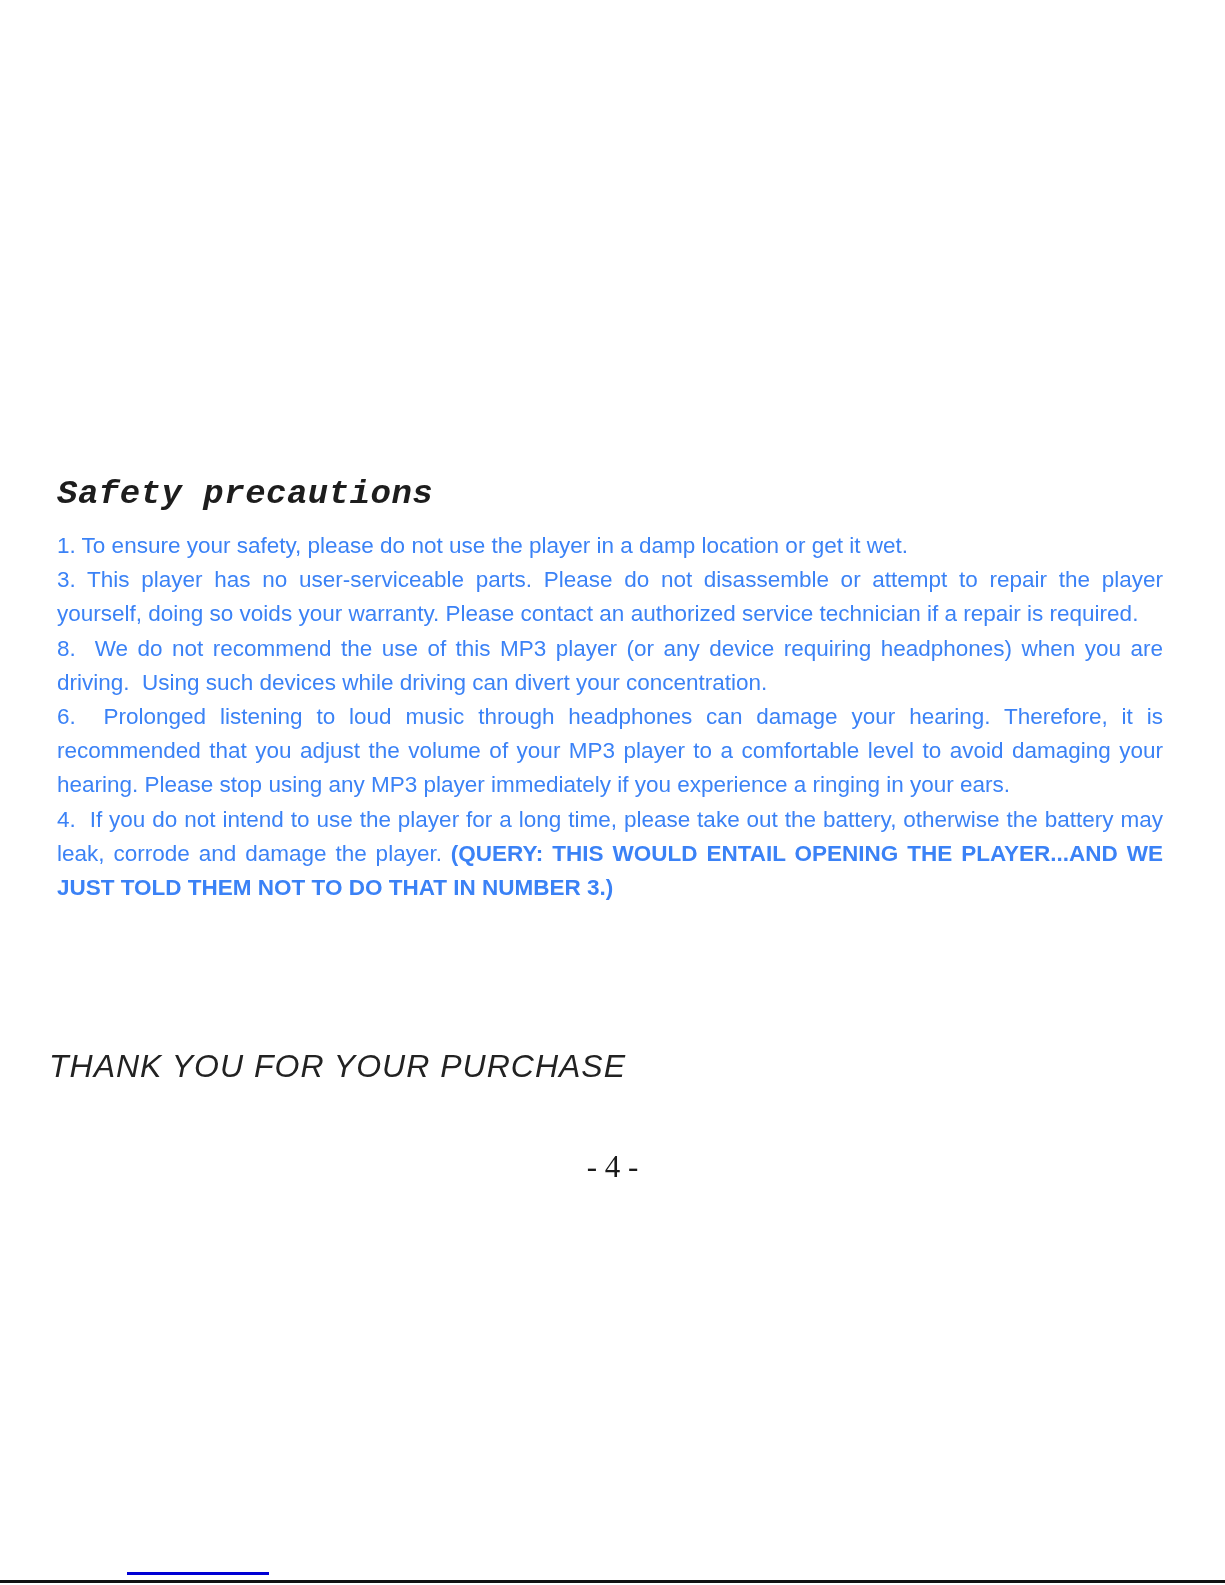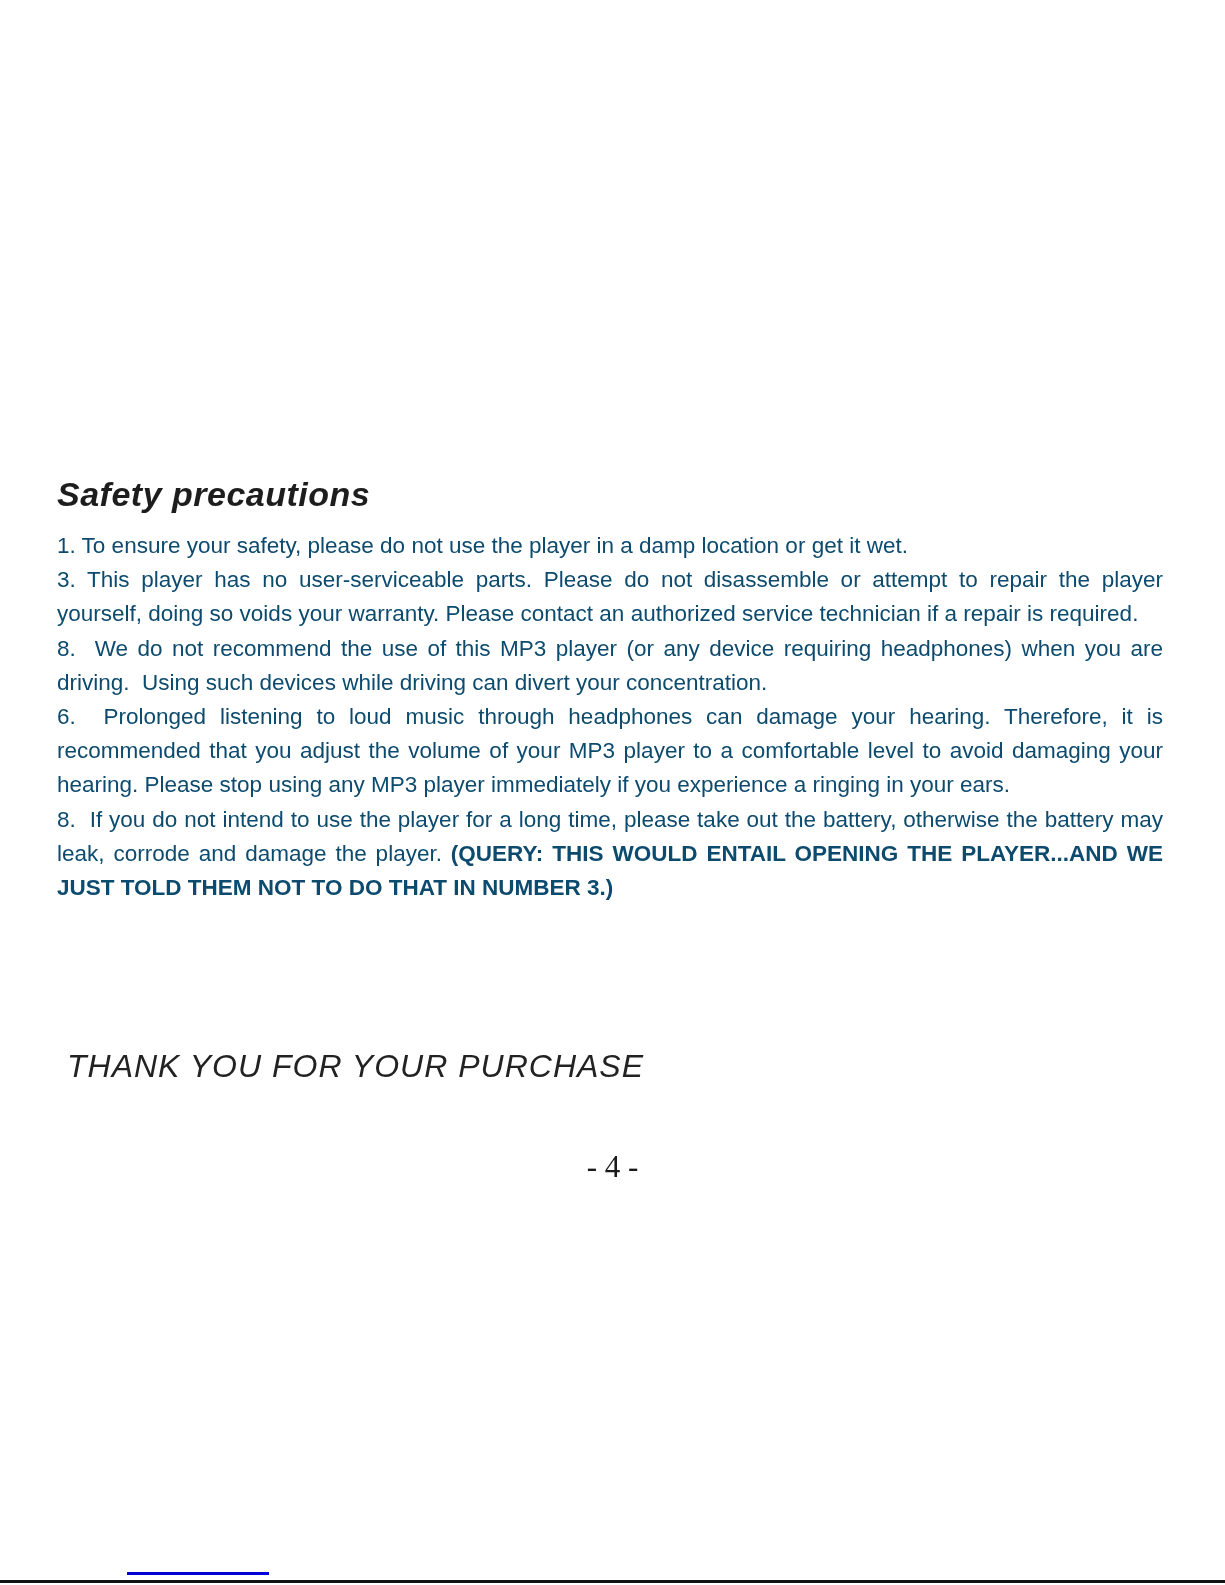--- a/index.html
+++ b/index.html
@@ -20,43 +20,44 @@
     position: absolute;
     left: 57px;
     top: 450px;
     font-size: 34px;
     line-height: 42px;
     font-weight: bold;
     font-style: italic;
     letter-spacing: 0.5px;
     color: #1d1d1d;
     white-space: nowrap;
+    font-family: Liberation Mono, monospace;
   }
   .doc-body {
     position: absolute;
     left: 57px;
     top: 529px;
     width: 1106px;
     font-size: 22.5px;
     line-height: 34.2px;
     text-align: justify;
-    color: #0c4a6e;
+    color: #3b82f6;
   }
   .doc-body p {
     margin: 0;
     padding: 0;
     white-space: pre-wrap;
   }
   .doc-body .bold-note {
     font-weight: bold;
     white-space: pre-wrap;
   }
   .closing-line {
     position: absolute;
-    left: 67px;
+    left: 49px;
     top: 1046px;
     font-size: 32px;
     line-height: 40px;
     font-style: italic;
     letter-spacing: 1px;
     color: #222222;
     white-space: nowrap;
   }
   .page-number {
     position: absolute;
@@ -91,21 +92,21 @@
 
 <div class="page">
 
   <h1 class="doc-heading">Safety precautions</h1>
 
   <div class="doc-body">
     <p>1. To ensure your safety, please do not use the player in a damp location or get it wet.</p>
     <p>3. This player has no user-serviceable parts. Please do not disassemble or attempt to repair the player yourself, doing so voids your warranty. Please contact an authorized service technician if a repair is required.</p>
     <p>8.  We do not recommend the use of this MP3 player (or any device requiring headphones) when you are driving.  Using such devices while driving can divert your concentration.</p>
     <p>6.  Prolonged listening to loud music through headphones can damage your hearing. Therefore, it is recommended that you adjust the volume of your MP3 player to a comfortable level to avoid damaging your hearing. Please stop using any MP3 player immediately if you experience a ringing in your ears.</p>
-    <p><span>8.  If you do not intend to use the player for a long time, please take out the battery, otherwise the battery may leak, corrode and damage the player. </span><span class="bold-note">(QUERY: THIS WOULD ENTAIL OPENING THE PLAYER...AND WE JUST TOLD THEM NOT TO DO THAT IN NUMBER 3.)</span></p>
+    <p><span>4.  If you do not intend to use the player for a long time, please take out the battery, otherwise the battery may leak, corrode and damage the player. </span><span class="bold-note">(QUERY: THIS WOULD ENTAIL OPENING THE PLAYER...AND WE JUST TOLD THEM NOT TO DO THAT IN NUMBER 3.)</span></p>
   </div>
 
   <div class="closing-line">THANK YOU FOR YOUR PURCHASE</div>
 
   <div class="page-number">- 4 -</div>
 
   <div class="blue-underline"></div>
   <div class="bottom-rule"></div>
 
 </div>

